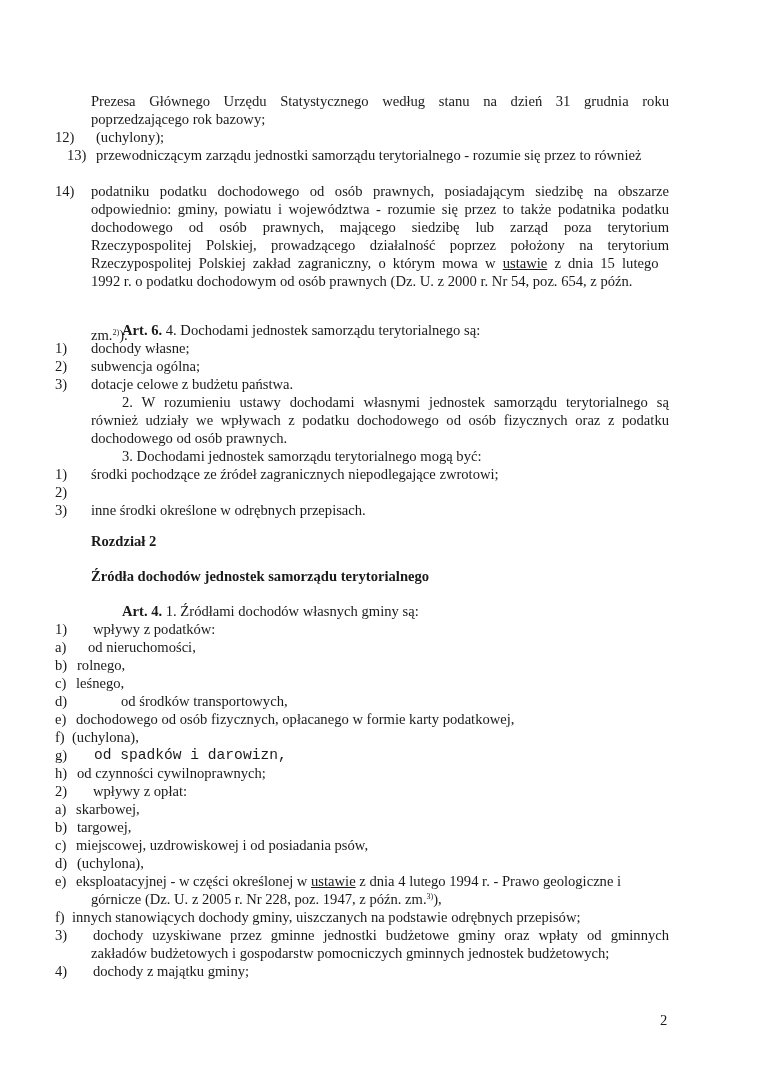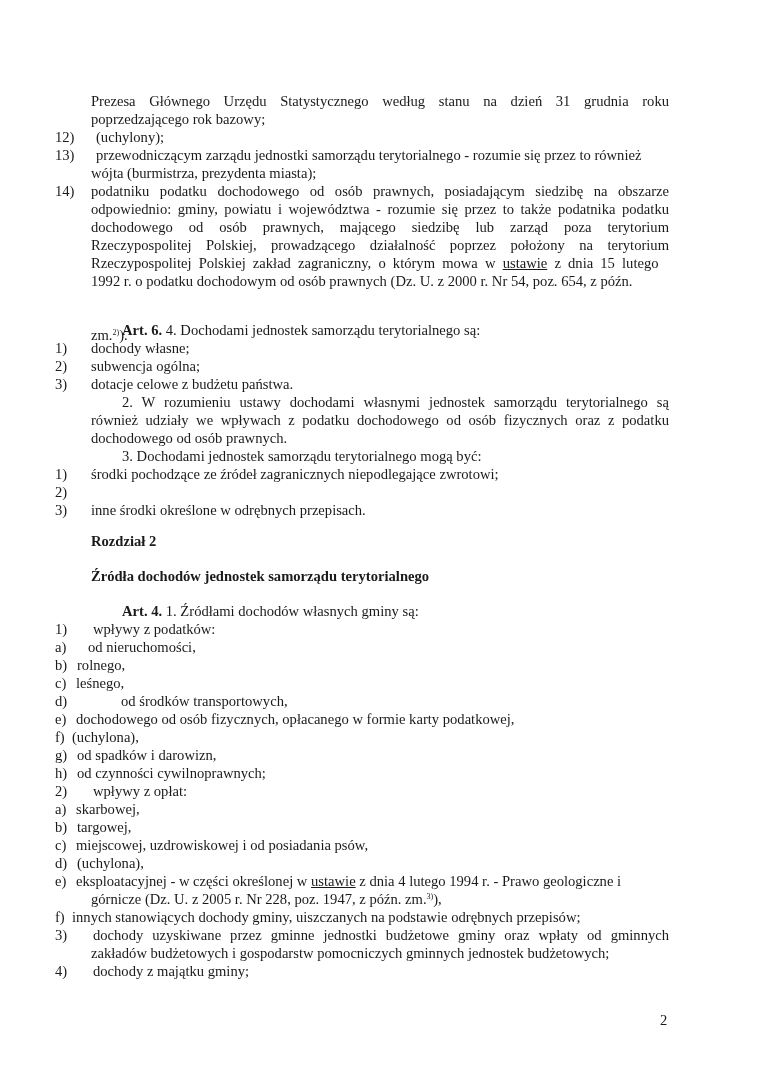--- a/index.html
+++ b/index.html
@@ -17,23 +17,22 @@
 <body>
 
 <div class="page">
 
   <div class="line just" style="left:91px; top:92px; width:578px;">Prezesa Głównego Urzędu Statystycznego według stanu na dzień 31 grudnia roku</div>
   <div class="line" style="left:91px; top:110px;">poprzedzającego rok bazowy;</div>
 
   <div class="line" style="left:55px; top:128px;">12)</div>
   <div class="line" style="left:96px; top:128px;">(uchylony);</div>
 
-  <div class="line" style="left:55px; top:146px;">13)</div>
+  <div class="line" style="left:67px; top:146px;">13)</div>
   <div class="line" style="left:96px; top:146px;">przewodniczącym zarządu jednostki samorządu terytorialnego - rozumie się przez to również</div>
-  <div class="line" style="left:91px; top:164px;">wójta (burmistrza, prezydenta miasta);</div>
 
   <div class="line" style="left:55px; top:182px;">14)</div>
   <div class="line just" style="left:91px; top:182px; width:578px;">podatniku podatku dochodowego od osób prawnych, posiadającym siedzibę na obszarze</div>
   <div class="line just" style="left:91px; top:200px; width:578px;">odpowiednio: gminy, powiatu i województwa - rozumie się przez to także podatnika podatku</div>
   <div class="line just" style="left:91px; top:218px; width:578px;">dochodowego od osób prawnych, mającego siedzibę lub zarząd poza terytorium</div>
   <div class="line just" style="left:91px; top:236px; width:578px;">Rzeczypospolitej Polskiej, prowadzącego działalność poprzez położony na terytorium</div>
   <div class="line" style="left:91px; top:254px; width:578px; word-spacing:3.5px;"><span>Rzeczypospolitej Polskiej zakład zagraniczny, o którym mowa w</span> <span class="u">ustawie</span><span> z dnia 15 lutego</span></div>
   <div class="line" style="left:91px; top:272px;">1992 r. o podatku dochodowym od osób prawnych (Dz. U. z 2000 r. Nr 54, poz. 654, z późn.</div>
   <div class="line" style="left:91px; top:290px;margin-top:36px;"><span>zm.</span><sup>2)</sup><span>).</span></div>
 
@@ -71,21 +70,21 @@
   <div class="line" style="left:77px; top:656px;">rolnego,</div>
   <div class="line" style="left:55px; top:674px;">c)</div>
   <div class="line" style="left:76px; top:674px;">leśnego,</div>
   <div class="line" style="left:55px; top:692px;">d)</div>
   <div class="line" style="left:77px; top:692px;margin-left:44px;">od środków transportowych,</div>
   <div class="line" style="left:55px; top:710px;">e)</div>
   <div class="line" style="left:76px; top:710px;">dochodowego od osób fizycznych, opłacanego w formie karty podatkowej,</div>
   <div class="line" style="left:55px; top:728px;">f)</div>
   <div class="line" style="left:72px; top:728px;">(uchylona),</div>
   <div class="line" style="left:55px; top:746px;">g)</div>
-  <div class="line" style="left:77px; top:746px;">od spadków i darowizn,</div>
+  <div class="line" style="left:94px; top:746px;font-family:Liberation Mono, monospace;">od spadków i darowizn,</div>
   <div class="line" style="left:55px; top:764px;">h)</div>
   <div class="line" style="left:77px; top:764px;">od czynności cywilnoprawnych;</div>
 
   <div class="line" style="left:55px; top:782px;">2)</div>
   <div class="line" style="left:93px; top:782px;">wpływy z opłat:</div>
 
   <div class="line" style="left:55px; top:800px;">a)</div>
   <div class="line" style="left:76px; top:800px;">skarbowej,</div>
   <div class="line" style="left:55px; top:818px;">b)</div>
   <div class="line" style="left:77px; top:818px;">targowej,</div>

